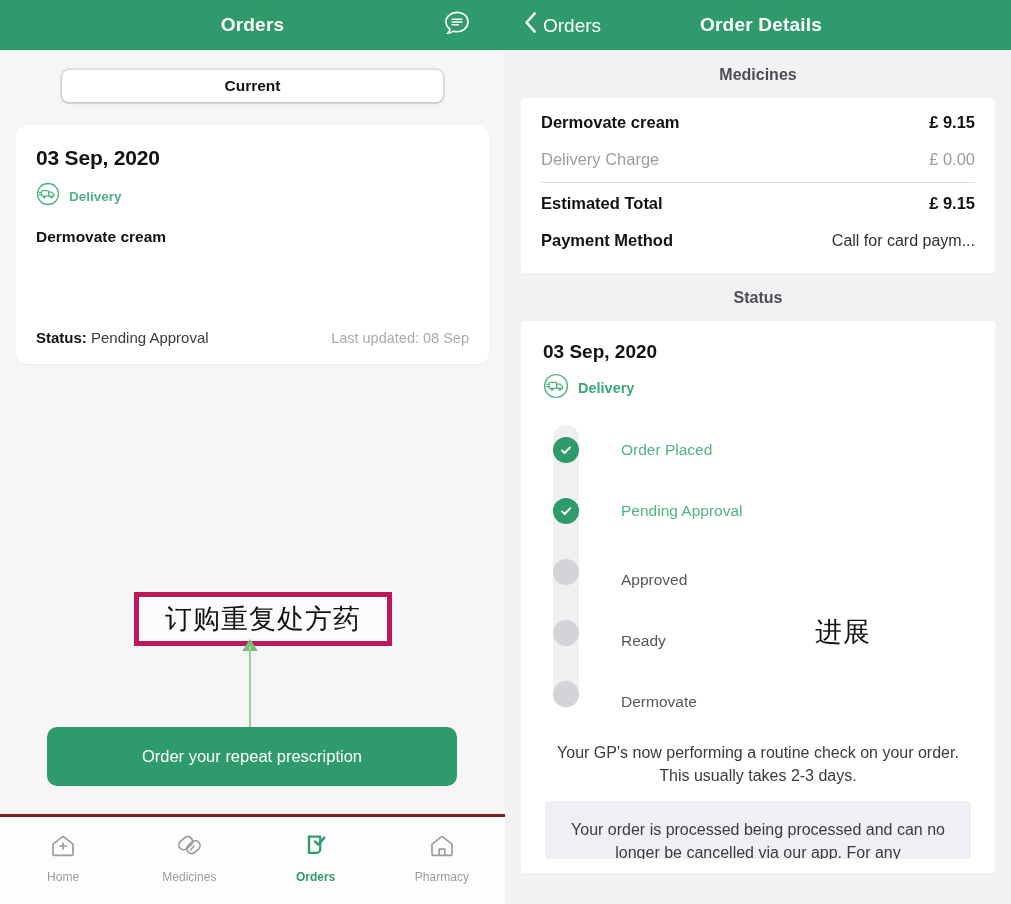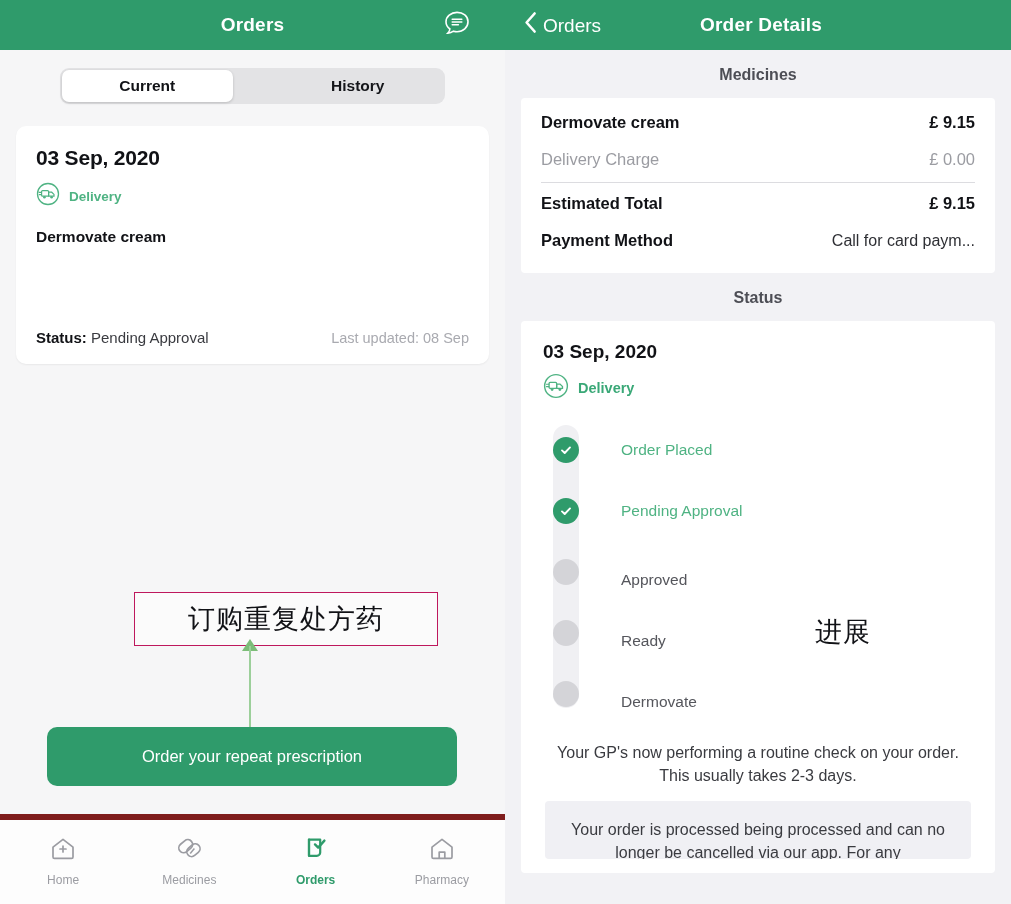--- a/index.html
+++ b/index.html
@@ -58,22 +58,22 @@
   .card-footer {
     position: absolute; left: 20px; right: 20px; bottom: 18px;
     display: flex; justify-content: space-between; align-items: baseline;
   }
   .status-text { font-size: 15px; color: #3a3b40; }
   .status-text b { color: #111216; }
   .last-updated { font-size: 14.5px; color: #a9aab0; }
 
   
   .annotation {
-    position: absolute; left: 134px; top: 592px; width: 304px; height: 54px;
-    background: #fbfbfb; border: 1px solid #be185d;
+    position: absolute; left: 134px; top: 592px; width: 258px; height: 54px;
+    background: #fbfbfb; border: 5px solid #be185d;
     display: flex; align-items: center; justify-content: center;
     font-size: 27px; color: #111216; letter-spacing: 1px;
   }
   .arrow-line {
     position: absolute; left: 249px; top: 646px; width: 2px; height: 92px;
     background: #9ccf9a;
   }
   .arrow-head {
     position: absolute; left: 242px; top: 639px;
     width: 0; height: 0;
@@ -85,21 +85,21 @@
   .cta {
     position: absolute; left: 47px; top: 727px; width: 410px; height: 59px;
     background: #2f9b6b; border-radius: 10px;
     display: flex; align-items: center; justify-content: center;
     color: #ffffff; font-size: 16.5px;
   }
 
   
   .tabbar {
     position: absolute; left: 0; bottom: 0; width: 505px; height: 90px;
-    background: #fdfdfd; border-top: 6px solid #7f1d1d;
+    background: #fdfdfd; border-top: 3px solid #7f1d1d;
     display: flex; align-items: flex-start; padding-top: 14px;
   }
   .tab { flex: 1; display: flex; flex-direction: column; align-items: center; gap: 7px; }
   .tab-label { font-size: 12px; color: #9b9ca2; }
   .tab.active .tab-label { color: #2f9b6b; font-weight: bold; }
 
   
   .sec-title {
     text-align: center; font-size: 16px; font-weight: bold; color: #4d4e55;
     padding: 16px 0 14px 0;
@@ -167,21 +167,20 @@
           <line x1="9.2" y1="10.2" x2="18.8" y2="10.2" stroke="#ffffff" stroke-width="1.5" stroke-linecap="round"></line>
           <line x1="9.2" y1="13" x2="18.8" y2="13" stroke="#ffffff" stroke-width="1.5" stroke-linecap="round"></line>
           <line x1="9.2" y1="15.8" x2="15.4" y2="15.8" stroke="#ffffff" stroke-width="1.5" stroke-linecap="round"></line>
         </svg>
       </span>
     </div>
 
     <div class="seg-wrap">
       <div class="seg">
         <div class="seg-item active">Current</div>
-        <div class="seg-item inactive">History</div>
       </div>
     </div>
 
     <div class="order-card">
       <div class="card-date">03 Sep, 2020</div>
       <div class="delivery-row">
         <span>
           <svg width="24" height="24" viewBox="0 0 24 24">
             <circle cx="12" cy="12" r="10.5" fill="none" stroke="#4fb383" stroke-width="1.3"></circle>
             <rect x="5.6" y="8.6" width="7" height="5.6" rx="1" fill="none" stroke="#4fb383" stroke-width="1.2"></rect>

